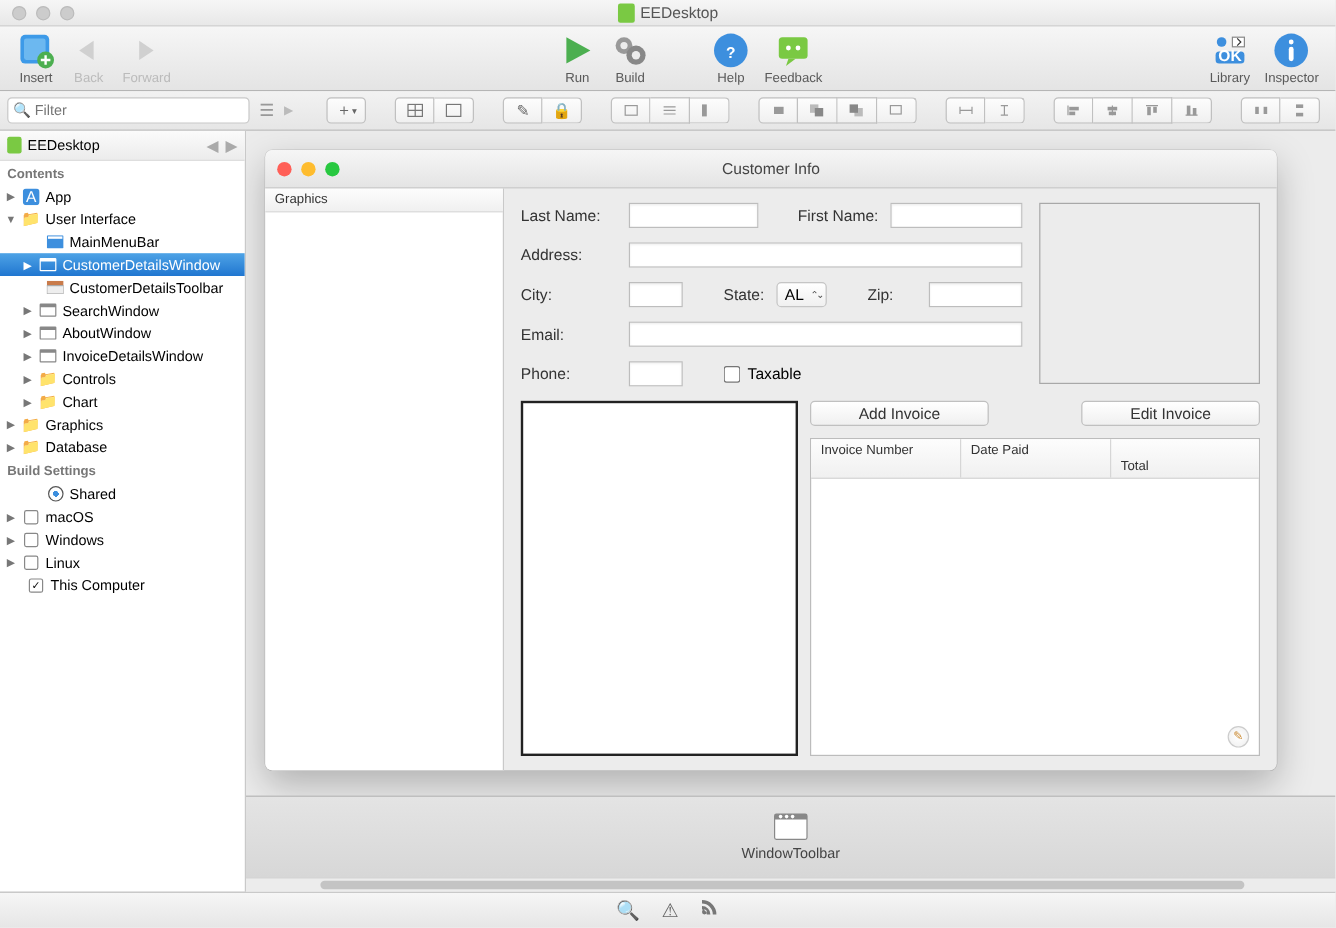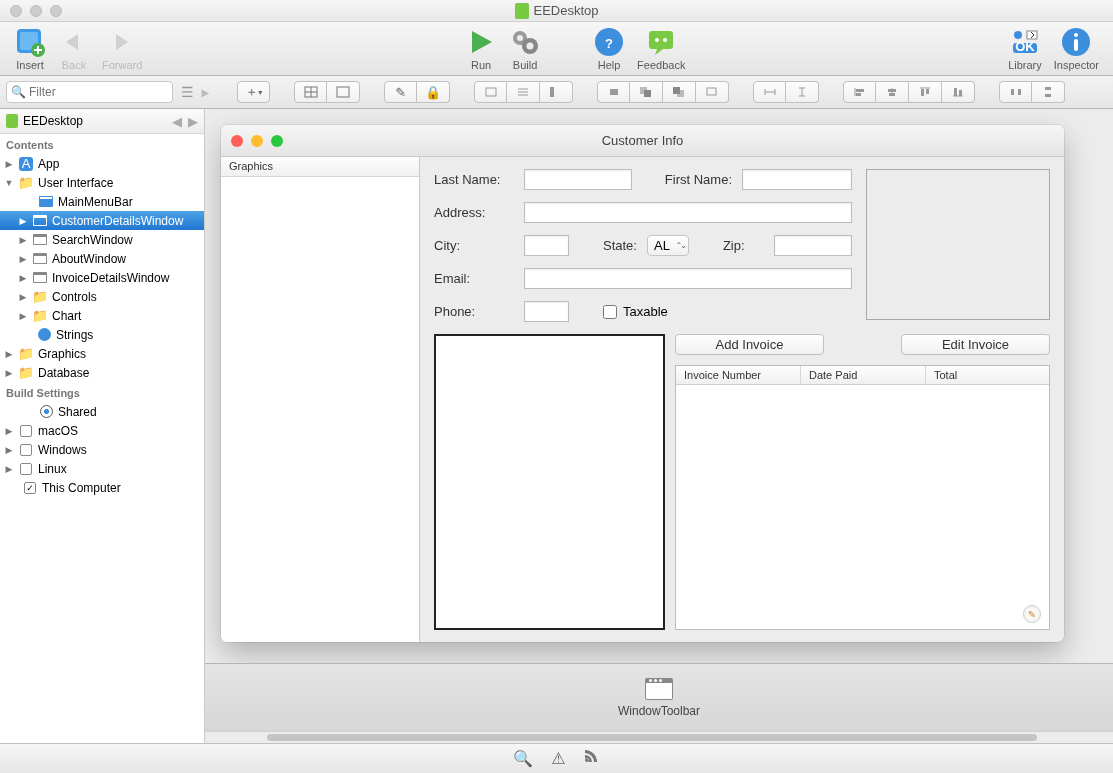--- a/index.html
+++ b/index.html
@@ -16,21 +16,21 @@
 .toolbar { height: 54px; background: linear-gradient(#f6f6f6,#e4e4e4); border-bottom: 1px solid #b5b5b5; display: flex; align-items: center; padding: 0 8px; }
 .tool { display: flex; flex-direction: column; align-items: center; gap: 1px; padding: 0 6px; cursor: pointer; }
 .tool-label { font-size: 11px; color: #595959; }
 .tool.disabled .tool-label { color: #bbb; }
 .tool-icon { width: 32px; height: 32px; display: flex; align-items: center; justify-content: center; }
 .spacer { flex: 1; }
 
 
 .subtoolbar { height: 33px; background: linear-gradient(#f2f2f2,#e6e6e6); border-bottom: 1px solid #b5b5b5; display: flex; align-items: center; padding: 0 6px; gap: 8px; }
 .search-filter { position: relative; }
-.search-filter input { width: 167px; height: 22px; border: 1px solid #c8c8c8; border-radius: 4px; padding-left: 22px; font-size: 12px; background: #fff; }
+.search-filter input { width: 202px; height: 22px; border: 1px solid #c8c8c8; border-radius: 4px; padding-left: 22px; font-size: 12px; background: #fff; }
 .search-filter .mag { position: absolute; left: 5px; top: 4px; color: #888; font-size: 12px; }
 .lines-icon { color: #999; font-size: 14px; }
 .btn-group { display: flex; }
 .seg-btn { width: 33px; height: 22px; background: linear-gradient(#fdfdfd,#f0f0f0); border: 1px solid #c0c0c0; display: flex; align-items: center; justify-content: center; color: #666; }
 .seg-btn:first-child { border-radius: 4px 0 0 4px; }
 .seg-btn:last-child { border-radius: 0 4px 4px 0; }
 .seg-btn + .seg-btn { border-left: none; }
 .seg-btn.single { border-radius: 4px; }
 
 
@@ -79,21 +79,21 @@
 .taxable-check { display: flex; align-items: center; gap: 6px; }
 .taxable-check input { width: 14px; height: 14px; }
 .lower { display: flex; gap: 10px; flex: 1; }
 .note-box { width: 231px; border: 2px solid #222; background: #fff; position: relative; }
 .invoice-side { flex: 1; display: flex; flex-direction: column; }
 .inv-buttons { display: flex; justify-content: space-between; margin-bottom: 10px; }
 .inv-btn { width: 149px; height: 21px; background: linear-gradient(#fff,#f0f0f0); border: 1px solid #c0c0c0; border-radius: 4px; font-size: 13px; color: #333; }
 .inv-table { flex: 1; border: 1px solid #bcbcbc; background: #fff; }
 .inv-header { display: flex; background: linear-gradient(#fdfdfd,#f0f0f0); border-bottom: 1px solid #d0d0d0; }
 .inv-col { padding: 3px 8px; font-size: 11px; color: #333; border-right: 1px solid #d6d6d6; }
-.inv-col:last-child { border-right: none; }
+.inv-col:last-child { border-right: none; margin-top: 14px; }
 
 
 .tray { height: 68px; background: linear-gradient(#e4e4e4,#d7d7d7); border-top: 1px solid #b5b5b5; display: flex; flex-direction: column; align-items: center; justify-content: center; }
 .tray-item-icon { width: 28px; height: 22px; border: 1px solid #888; border-top: 5px solid #888; background: #fff; border-radius: 2px; position: relative; }
 .tray-item-icon::before { content:""; position:absolute; top:-4px; left:3px; width:3px; height:3px; background:#fff; border-radius:50%; box-shadow: 5px 0 #fff, 10px 0 #fff; }
 .tray-label { font-size: 12px; color: #444; margin-top: 4px; }
 
 
 .hscroll { height: 12px; background: #ececec; border-top: 1px solid #d0d0d0; position: relative; }
 .hscroll-thumb { position: absolute; left: 62px; width: 770px; height: 7px; top: 2px; background: #c4c4c4; border-radius: 4px; }
@@ -388,20 +388,29 @@
           </span>
         <span class="row-label">MainMenuBar</span>
       </div>
       <div class="tree-row selected" style="padding-left:18px">
         <span class="disclosure">▶</span>
         <span class="row-icon">
             <span class="window-icon"></span>
           </span>
         <span class="row-label">CustomerDetailsWindow</span>
       </div>
+      <div class="tree-row" style="padding-left:34px">
+        <span class="row-icon">
+            <svg width="14" height="11">
+              <rect width="14" height="4" fill="#c97b4a"></rect>
+              <rect y="4" width="14" height="7" fill="#eee" stroke="#aaa"></rect>
+            </svg>
+          </span>
+        <span class="row-label">CustomerDetailsToolbar</span>
+      </div>
       <div class="tree-row" style="padding-left:18px">
         <span class="disclosure">▶</span>
         <span class="row-icon">
             <span class="window-icon"></span>
           </span>
         <span class="row-label">SearchWindow</span>
       </div>
       <div class="tree-row" style="padding-left:18px">
         <span class="disclosure">▶</span>
         <span class="row-icon">
@@ -418,26 +427,20 @@
       </div>
       <div class="tree-row" style="padding-left:18px">
         <span class="disclosure">▶</span>
         <span class="row-icon folder-icon">📁</span>
         <span class="row-label">Controls</span>
       </div>
       <div class="tree-row" style="padding-left:18px">
         <span class="disclosure">▶</span>
         <span class="row-icon folder-icon">📁</span>
         <span class="row-label">Chart</span>
-      </div>
-      <div class="tree-row" style="padding-left:32px">
-        <span class="row-icon">
-            <span class="globe-icon"></span>
-          </span>
-        <span class="row-label">Strings</span>
       </div>
       <div class="tree-row" style="padding-left:4px">
         <span class="disclosure">▶</span>
         <span class="row-icon folder-icon">📁</span>
         <span class="row-label">Graphics</span>
       </div>
       <div class="tree-row" style="padding-left:4px">
         <span class="disclosure">▶</span>
         <span class="row-icon folder-icon">📁</span>
         <span class="row-label">Database</span>

